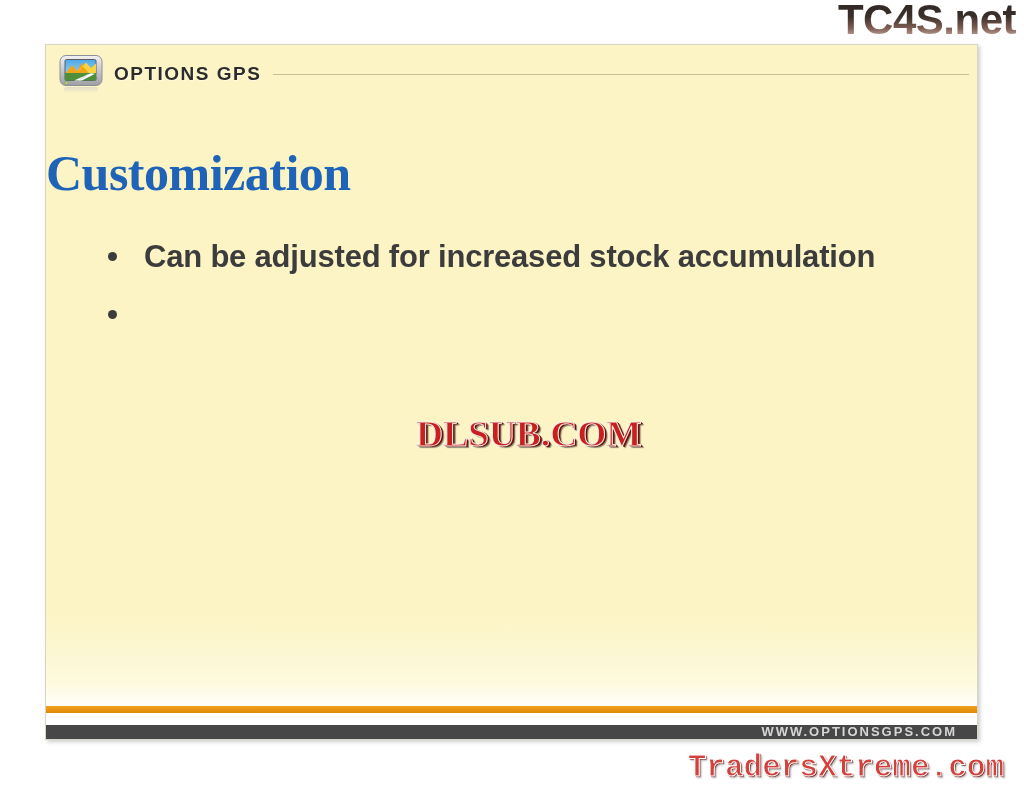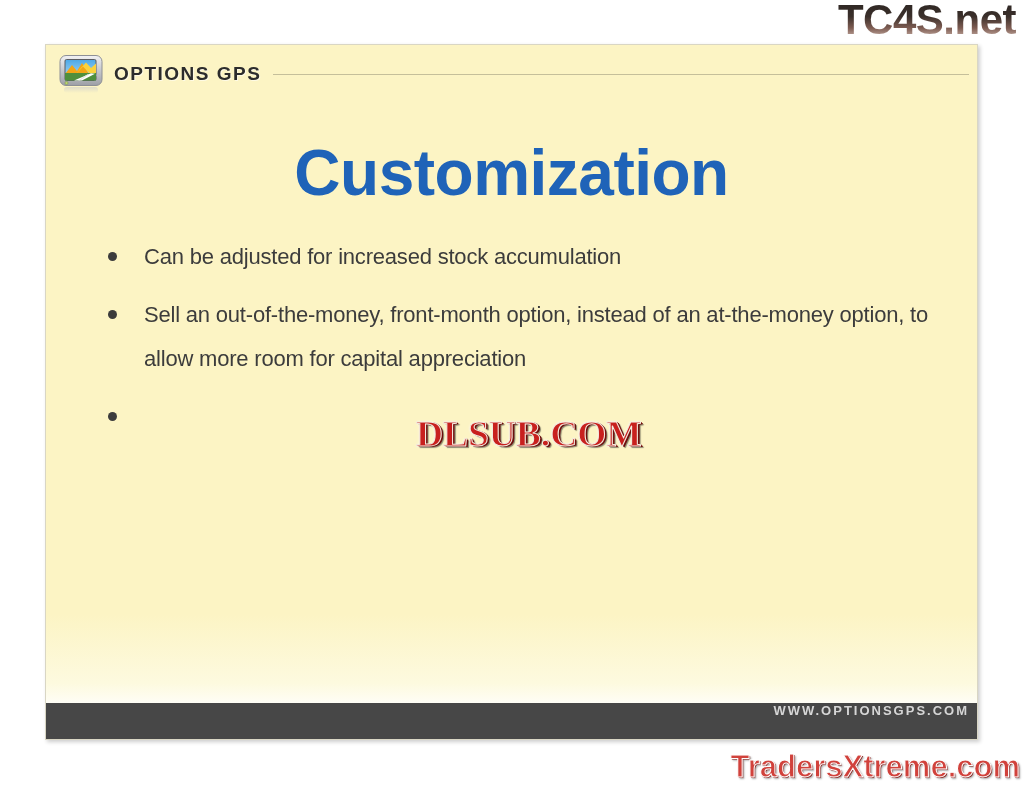--- a/index.html
+++ b/index.html
@@ -88,46 +88,45 @@
     margin-left: 12px;
     margin-right: 8px;
   }
 
   
   #slide-title {
     position: absolute;
     left: 0;
     top: 98px;
     width: 100%;
-    text-align: center;
-    font-family: Liberation Sans, sans-serif;
-    font-weight: bold;
-    font-size: 64px;
+    font-family: Liberation Serif, serif;
+    font-weight: bold;
+    font-size: 50px;
     color: #1f63b8;
     letter-spacing: -0.5px;
     line-height: 60px;
   }
 
   
   #bullet-list {
     position: absolute;
     left: 50px;
     top: 190px;
     width: 850px;
     list-style: none;
     margin: 0;
     padding: 0;
   }
   .bullet-item {
     position: relative;
     padding-left: 48px;
     margin-bottom: 14px;
     font-family: "Liberation Sans", sans-serif;
-    font-weight: normal;
-    font-size: 22px;
+    font-weight: bold;
+    font-size: 31px;
     line-height: 44px;
     color: #3c3c3c;
     letter-spacing: -0.2px;
   }
   .bullet-marker {
     position: absolute;
     left: 12px;
     top: 17px;
     width: 9px;
     height: 9px;
@@ -142,26 +141,26 @@
     bottom: 26px;
     width: 100%;
     height: 7px;
     background: linear-gradient(to bottom, #f0a11a 0%, #e08908 100%);
   }
   #footer-bar {
     position: absolute;
     left: 0;
     bottom: 0;
     width: 100%;
-    height: 36px;
+    height: 14px;
     background: #474747;
     display: flex;
-    align-items: flex-start;
+    align-items: flex-end;
     justify-content: flex-end;
-    padding-right: 8px;
+    padding-right: 20px;
     box-sizing: border-box;
   }
   #footer-url {
     font-family: "Liberation Sans", sans-serif;
     font-size: 13px;
     font-weight: bold;
     letter-spacing: 2px;
     color: #d6d6d6;
     white-space: nowrap;
   }
@@ -184,23 +183,23 @@
        0 0 3px rgba(255,255,255,0.85);
     white-space: nowrap;
     transform: scaleX(1.04);
     transform-origin: left center;
     z-index: 30;
   }
 
   
   #tradersxtreme-watermark {
     position: absolute;
-    right: 4px;
+    right: 20px;
     bottom: 6px;
-    font-family: Liberation Sans, sans-serif;
+    font-family: Liberation Mono, monospace;
     font-weight: bold;
     font-size: 31px;
     color: #d1423c;
     -webkit-text-stroke: 1px #ffffff;
     text-shadow:
        1px 1px 0 #8a2420,
        2px 2px 2px rgba(0,0,0,0.35),
        0 0 4px rgba(255,255,255,0.9);
     white-space: nowrap;
     letter-spacing: 0px;
@@ -260,24 +259,20 @@
 
   <div id="slide-title">Customization</div>
 
   <ul id="bullet-list">
     <li class="bullet-item">
       <span class="bullet-marker"></span>
       <span>Can be adjusted for increased stock accumulation</span>
     </li>
     <li class="bullet-item">
       <span class="bullet-marker"></span>
-      <span>Sell an out-of-the-money, front-month option, instead of an at-the-money option, to allow more room for capital appreciation</span>
-    </li>
-    <li class="bullet-item">
-      <span class="bullet-marker"></span>
     </li>
   </ul>
 
   <div id="dlsub-watermark">DLSUB.COM</div>
 
   <div id="footer-accent"></div>
   <div id="footer-bar">
     <span id="footer-url">WWW.OPTIONSGPS.COM</span>
   </div>
 

